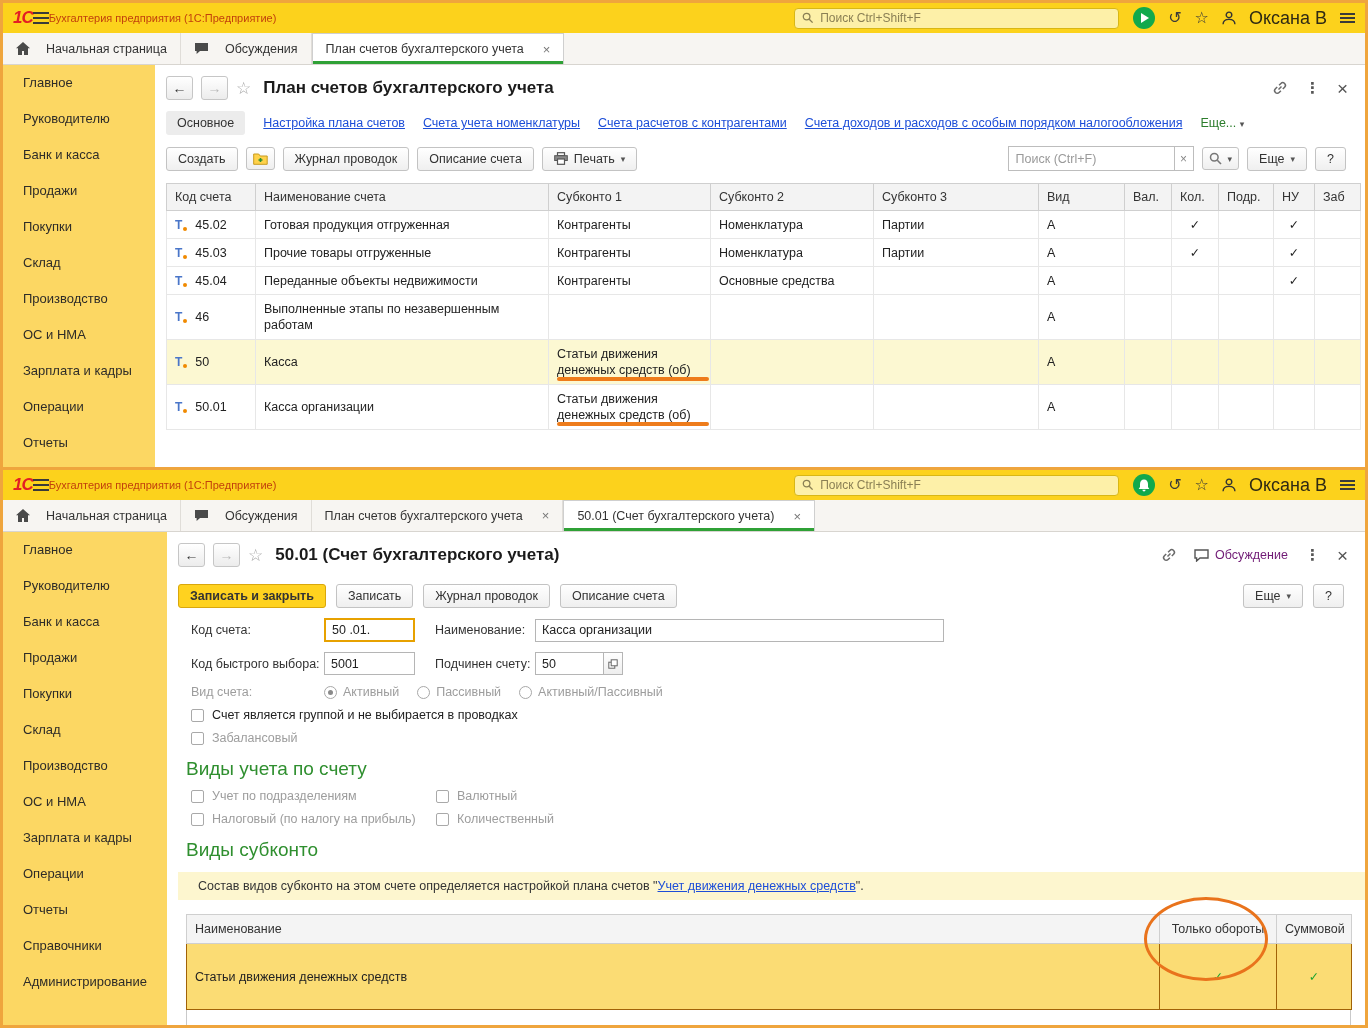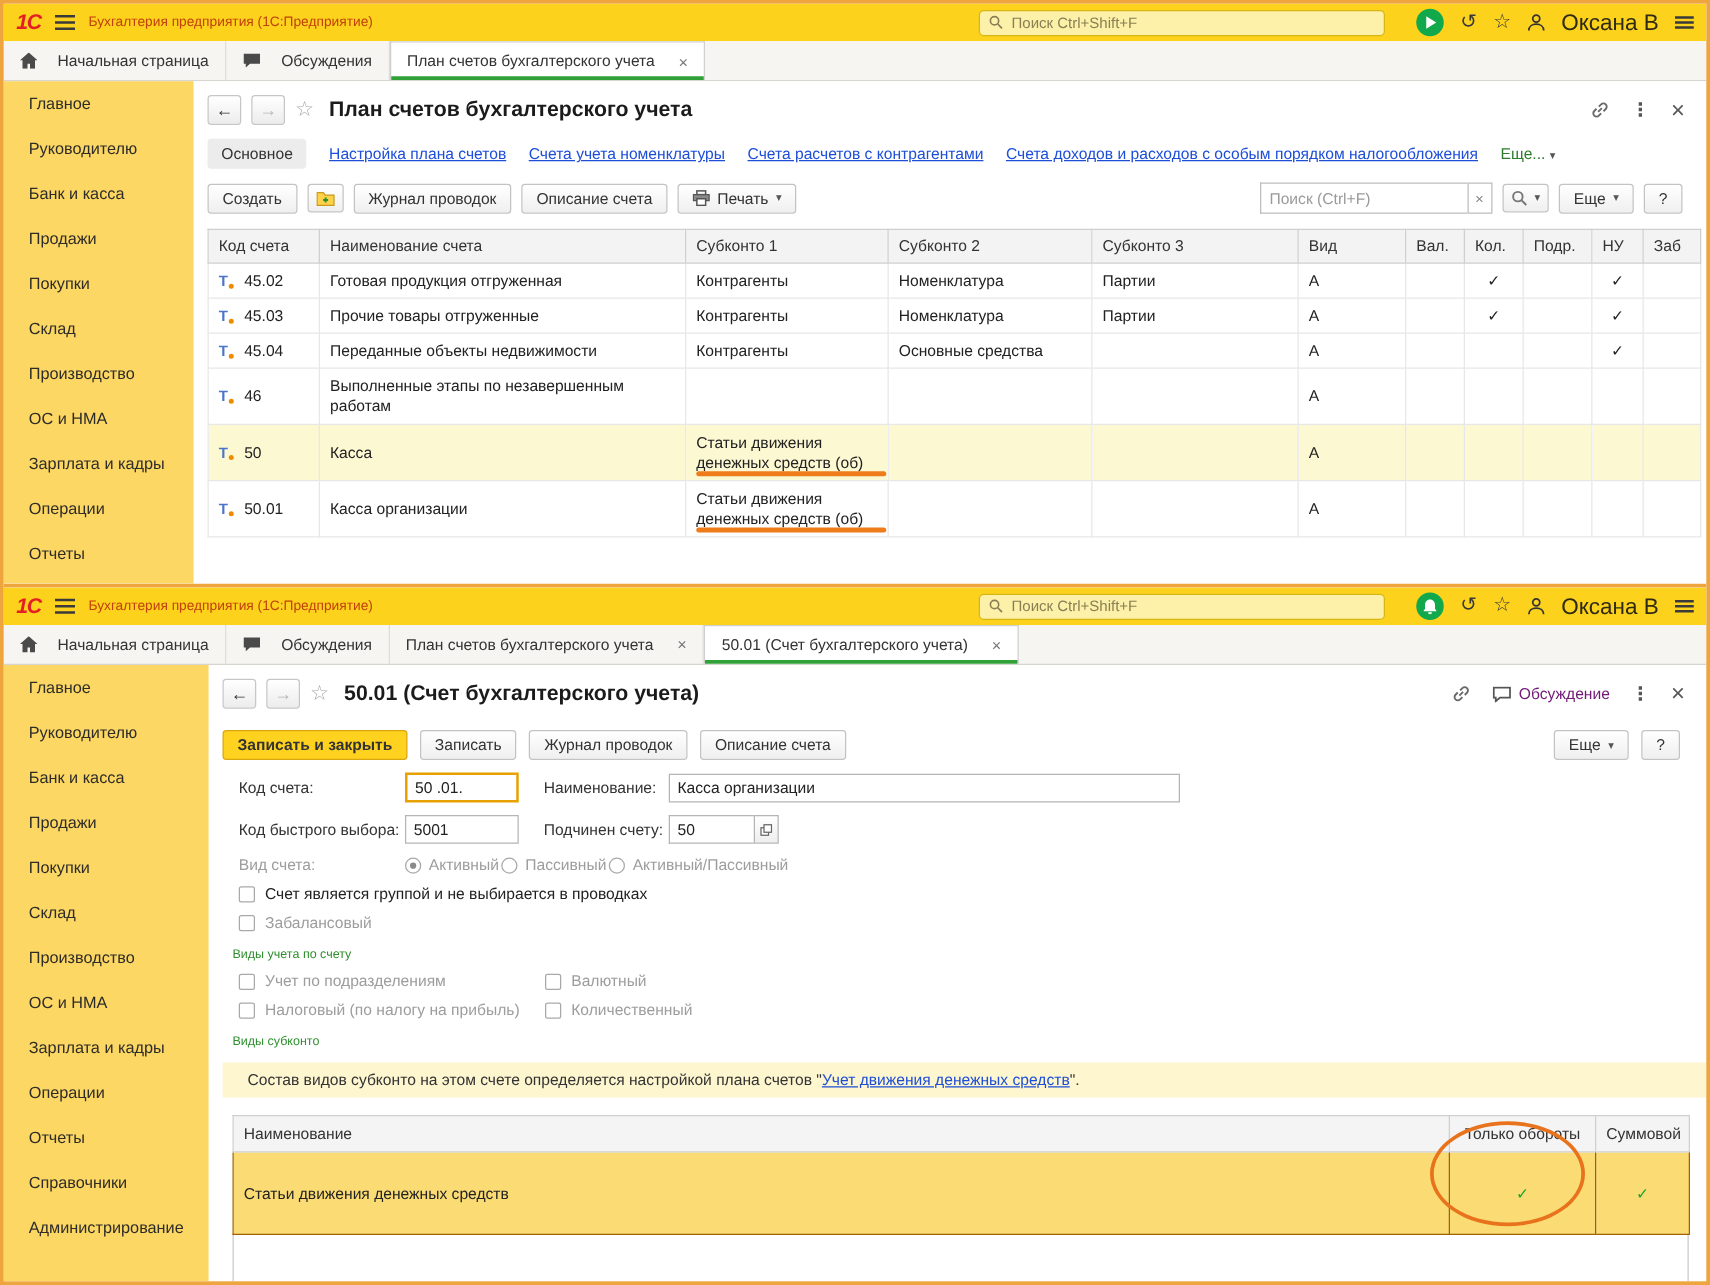--- a/index.html
+++ b/index.html
@@ -3,21 +3,21 @@
 <meta charset="utf-8">
 <style>
 *{margin:0;padding:0;box-sizing:border-box}
 html,body{background:#9a9a9a}
 body{font-family:"Liberation Sans","DejaVu Sans",sans-serif;font-size:12.5px;color:#222}
 .canvas{position:relative;width:1368px;height:1028px;background:#fff;border:3px solid #efa53d;overflow:hidden}
 .window{position:absolute;left:0;width:1362px;background:#fff;overflow:hidden}
 .win-top{top:0;height:464px}
 .win-bottom{top:464px;height:558px;border-top:3px solid #efa53d}
 
-.titlebar{height:30px;background:#fcd21c;display:flex;align-items:center;padding:0 10px;gap:11px}
+.titlebar{height:30px;background:#fcd21c;display:flex;align-items:center;padding:0 10px;}
 .logo{color:#e31e24;font-weight:bold;font-size:17px;font-style:italic;letter-spacing:-1px}
 .burger{width:16px;height:12px;border-top:2px solid #3a3a3a;border-bottom:2px solid #3a3a3a;position:relative;cursor:pointer}
 .burger::after{content:"";position:absolute;left:0;right:0;top:3px;height:2px;background:#3a3a3a}
 .apptitle{font-size:11px;color:#c2410c}
 .tb-search{margin-left:auto;width:325px;height:21px;background:#fdf0a8;border:1px solid #d8b715;border-radius:4px;display:flex;align-items:center;gap:6px;padding:0 7px}
 .tb-search input{flex:1;background:transparent;border:none;outline:none;font-size:12px;color:#6d6648;font-family:inherit}
 .tb-search input::placeholder{color:#8a7f54}
 .tb-icons{display:flex;align-items:center;gap:13px;margin-left:14px}
 .greencirc{width:22px;height:22px;border-radius:50%;background:#12a94c;display:flex;align-items:center;justify-content:center;cursor:pointer}
 .playtri{width:0;height:0;border-left:8px solid #fff;border-top:5px solid transparent;border-bottom:5px solid transparent;margin-left:2px}
@@ -86,26 +86,26 @@
 .flbl2{width:100px;margin-left:20px;flex:none}
 .inp{height:23px;border:1px solid #b5b5b5;padding:0 6px;font-size:12.5px;color:#222;font-family:inherit;outline:none}
 .code-inp{width:91px;border:2px solid #e7a100;height:24px}
 .name-inp{width:409px}
 .quick-inp{width:91px}
 .parent-inp{width:68px;border-right:none}
 .parent-btn{width:20px;height:23px;border:1px solid #b5b5b5;background:linear-gradient(#fff,#eee);display:flex;align-items:center;justify-content:center;cursor:pointer}
 .dis{color:#9d9d9d}
 .radio{width:13px;height:13px;border:1px solid #a8a8a8;border-radius:50%;display:inline-block;position:relative;background:#fff;flex:none}
 .radio.sel::after{content:"";position:absolute;left:3px;top:3px;width:5px;height:5px;border-radius:50%;background:#8a8a8a}
-.ritem{display:flex;align-items:center;gap:6px;margin-right:2px;cursor:default}
+.ritem{display:flex;align-items:center;gap:6px;margin-right:18px;cursor:default}
 .cb{width:13px;height:13px;border:1px solid #a9a9a9;border-radius:2px;background:#fff;flex:none;display:inline-block}
 .cbline{display:flex;align-items:center;gap:8px;margin-top:9px;padding-left:13px}
 .col1{width:237px;display:flex;gap:8px;align-items:center}
 .col2{display:flex;gap:8px;align-items:center}
-.sect{color:#2f8f2f;font-size:10px;margin:13px 0 0 8px}
+.sect{color:#2f8f2f;font-size:19px;margin:13px 0 0 8px}
 .info{background:#fdf6cf;margin-top:11px;padding:7px 0 7px 20px;color:#333;width:1190px}
 
 .stable{margin:14px 0 0 8px;width:1165px;border-collapse:collapse;font-size:12.5px;border:1px solid #c9c9c9;table-layout:fixed}
 .stable th{background:#f4f4f4;border:1px solid #cfcfcf;font-weight:normal;padding:7px 8px;color:#333;text-align:left;cursor:pointer}
 .stable th.c{text-align:center}
 .stable td{border:1px solid #a16207;padding:25px 8px}
 .stable tr.selrow td{background:#fbdc74}
 .sfiller{height:42px;border:1px solid #c9c9c9;border-top:none;width:1165px;margin-left:8px}
 .ellipse{position:absolute;left:1141px;top:427px;width:124px;height:84px;border:3px solid #e9731c;border-radius:50%;pointer-events:none}
 svg{display:block}

